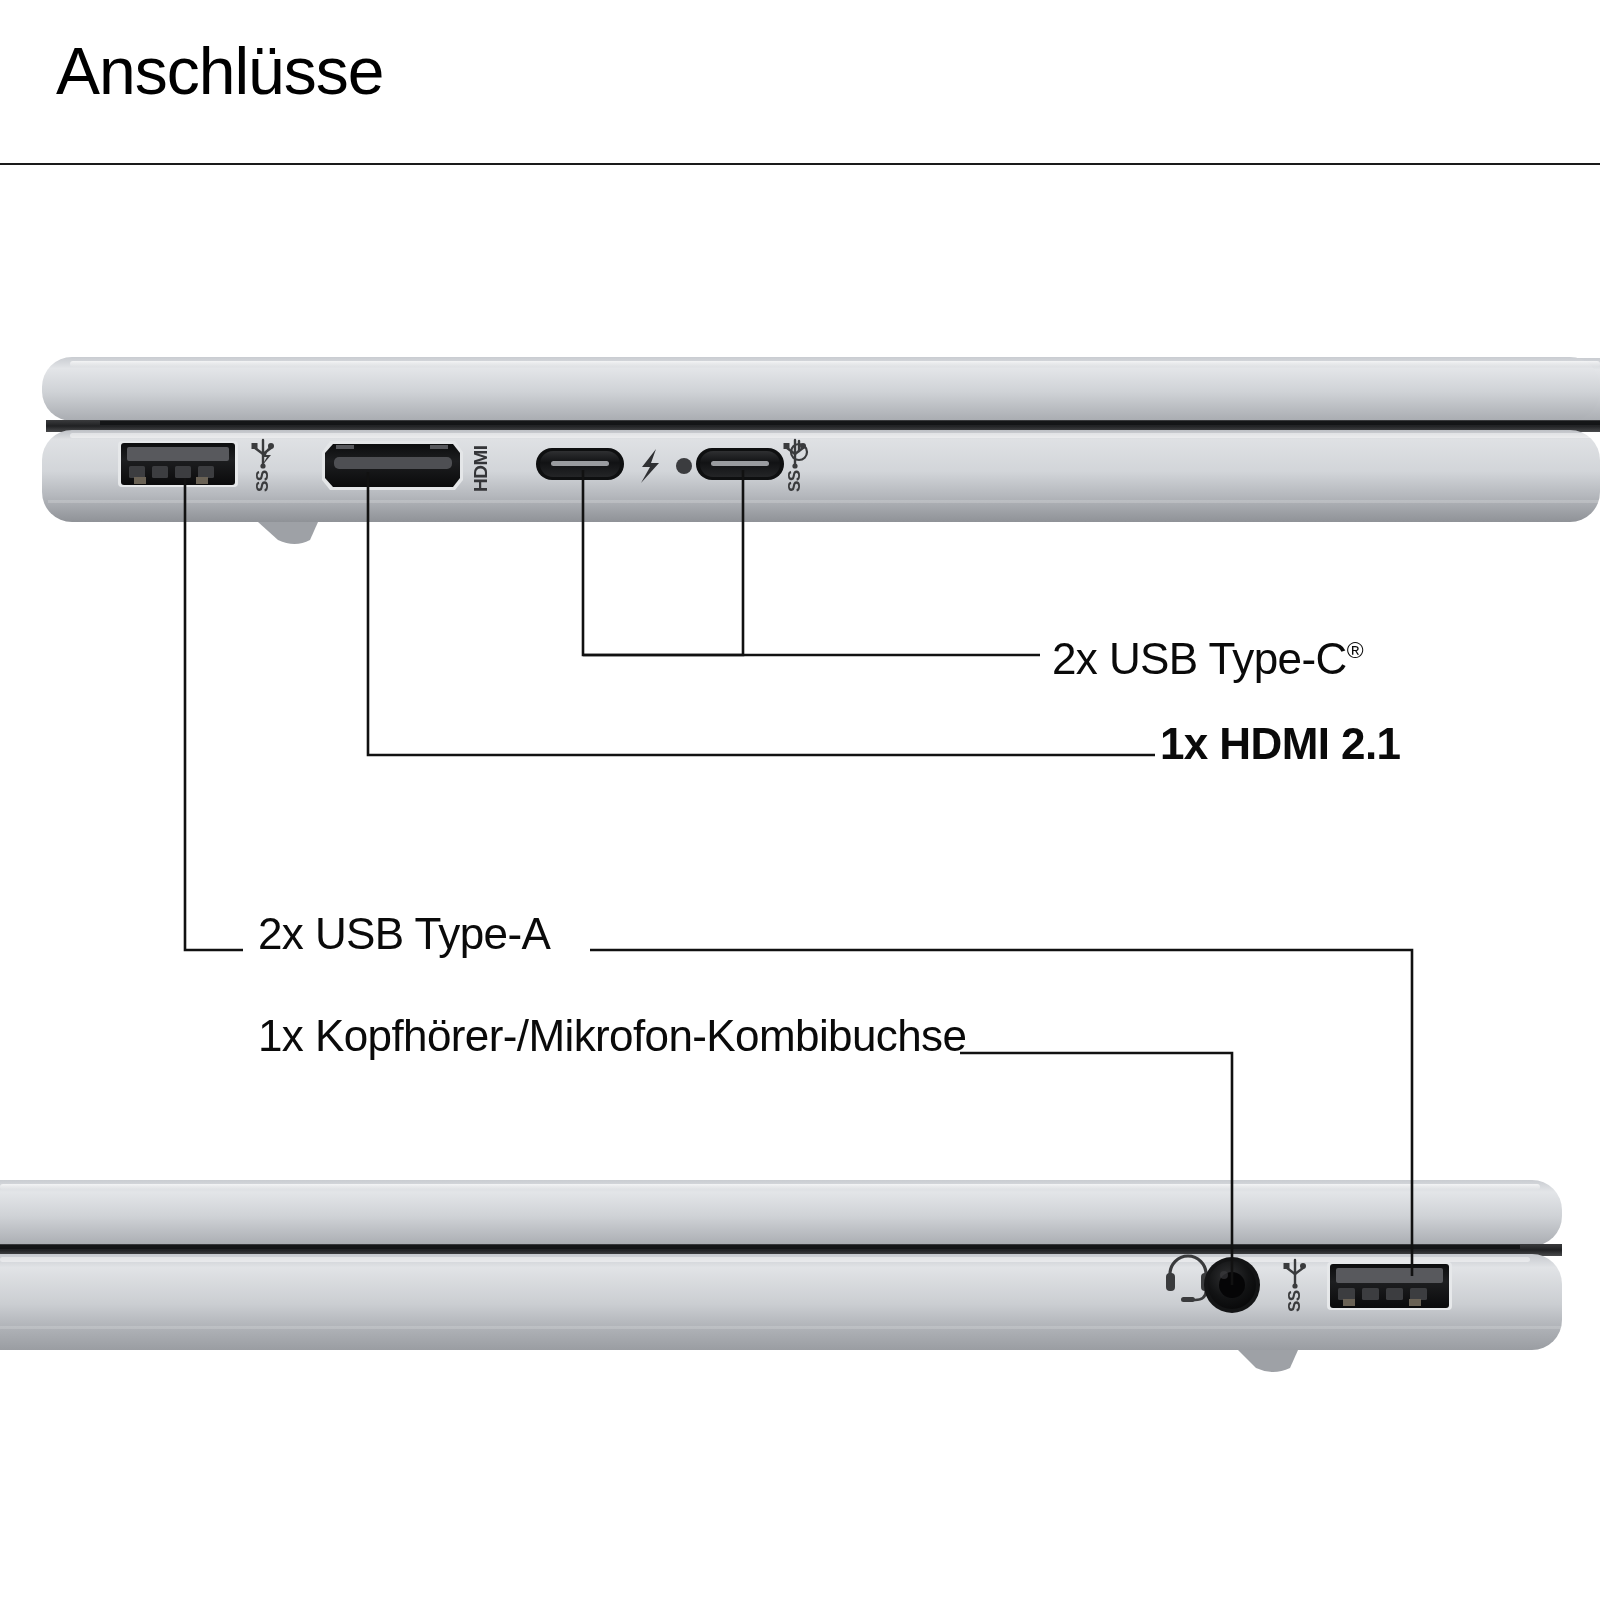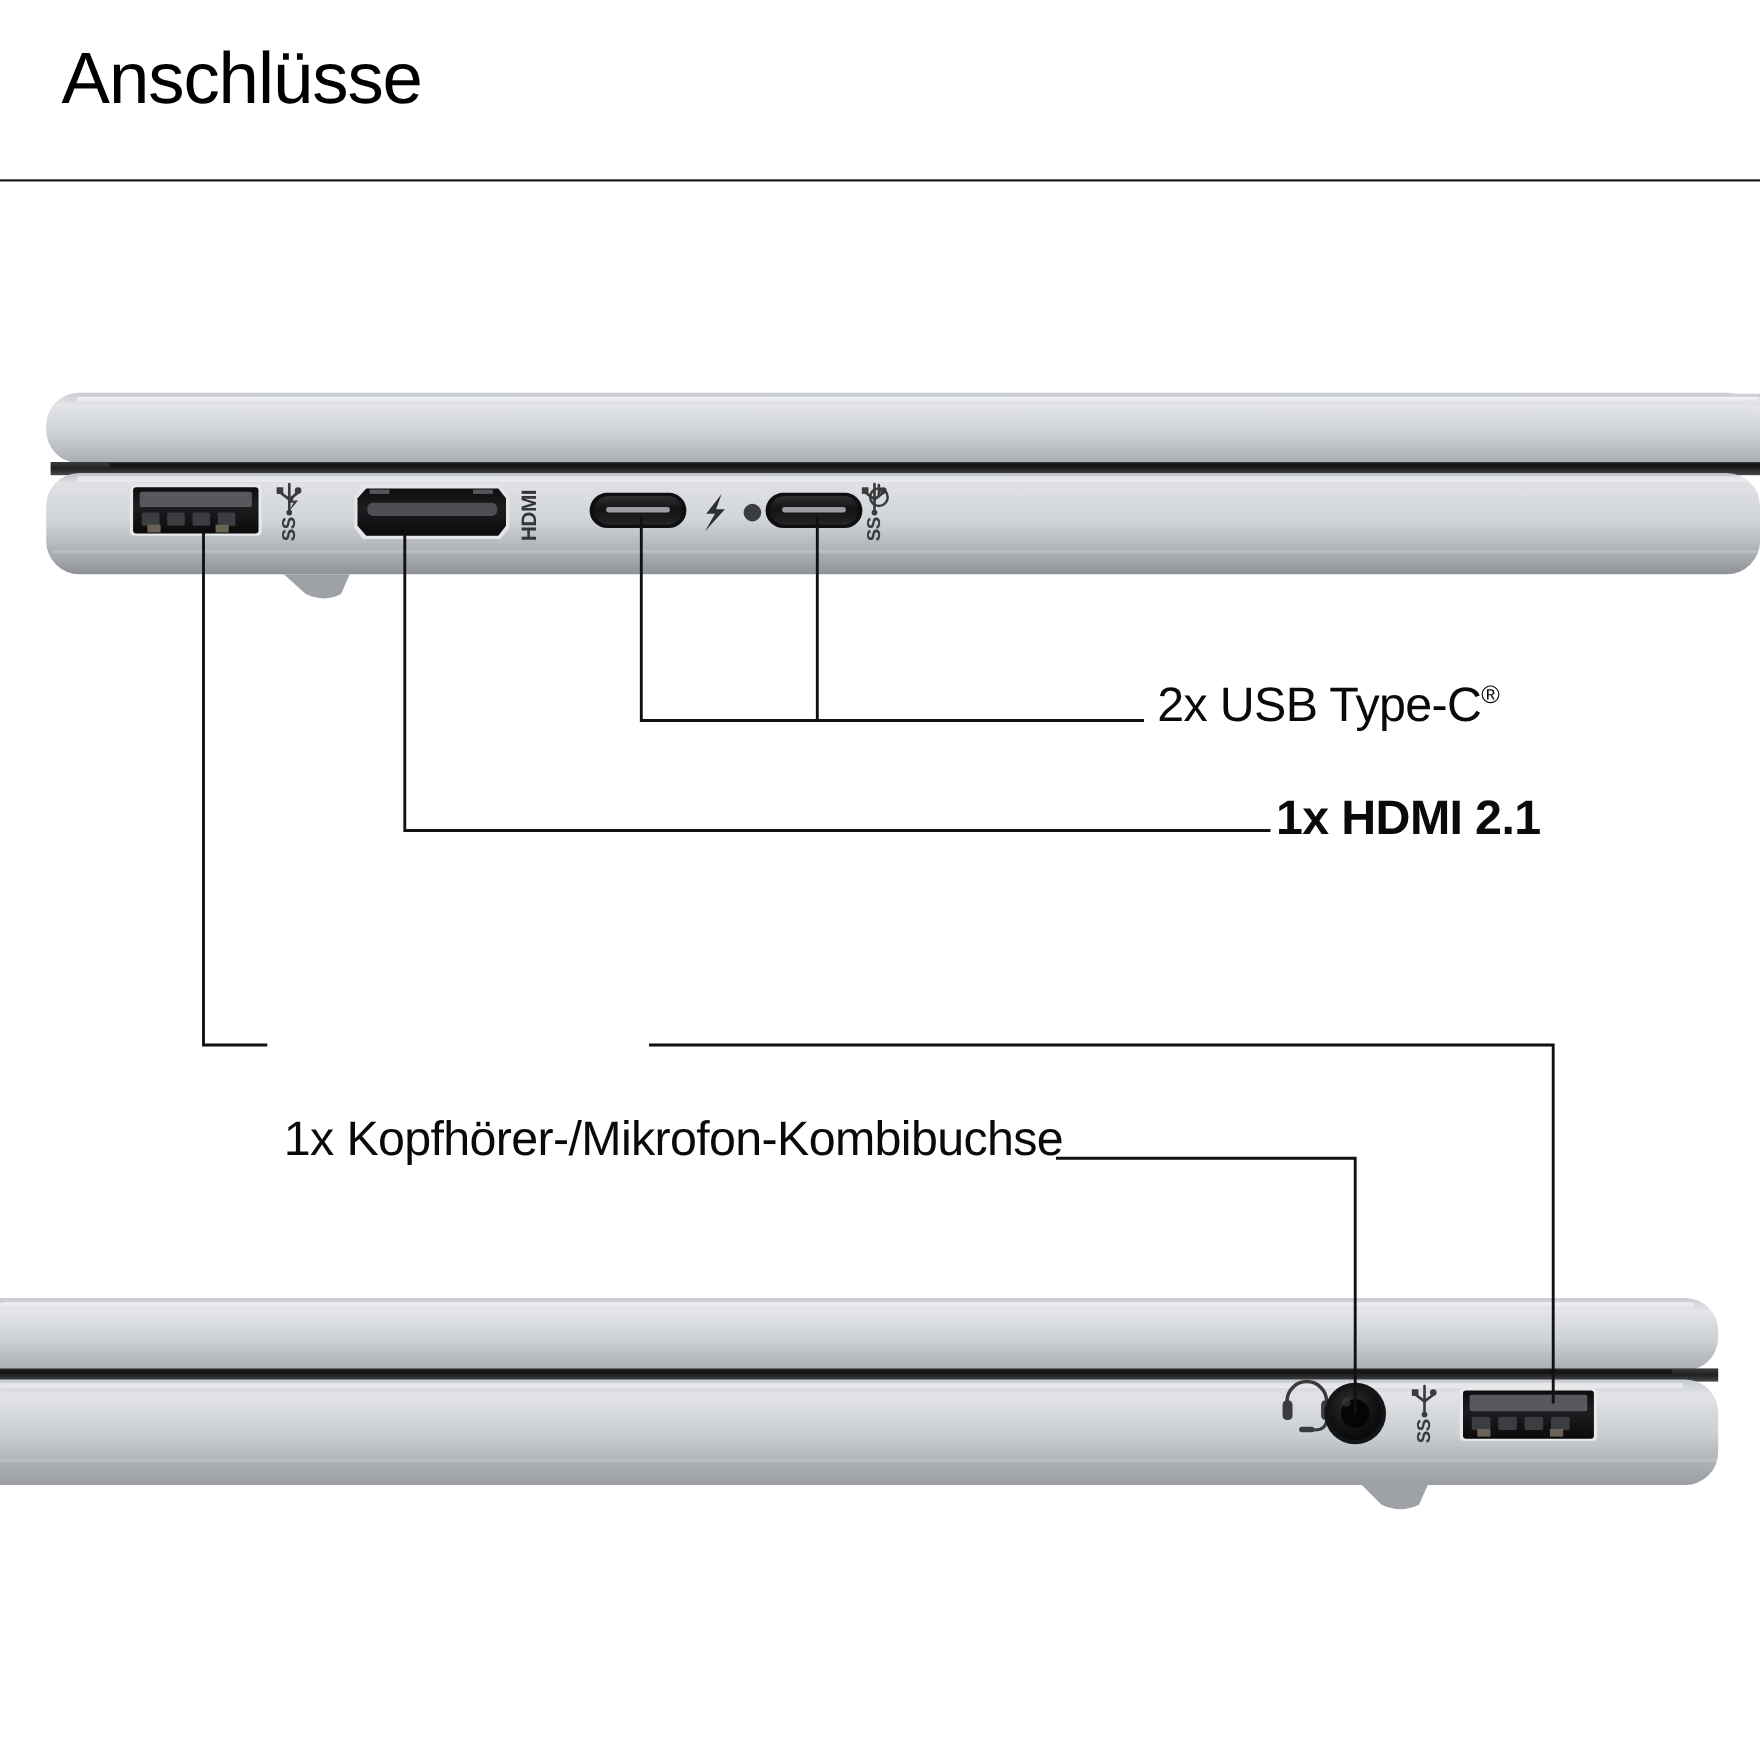--- a/index.html
+++ b/index.html
@@ -42,21 +42,21 @@
 
   
   .callout {
     position:absolute;
     font-size:44px;
     line-height:1.05;
     letter-spacing:-0.6px;
     color:#0a0a0a;
     white-space:nowrap;
   }
-  #label-usbc   { left:1052px; top:618px; }
+  #label-usbc   { left:1052px; top:636px; }
   #label-hdmi   { left:1160px; top:721px;font-weight:bold; }
   #label-usba   { left:258px;  top:911px; }
   #label-audio  { left:258px;  top:1013px; }
   .callout sup {
     font-size:0.52em;
     vertical-align:super;
     line-height:0;
   }
 </style>
 </head>
@@ -280,16 +280,17 @@
       <path d="M960,1053 L1232,1053 L1232,1285"></path>
     </g>
   </svg>
 
   <div class="callout" id="label-usbc">
     <span>2x USB Type-C</span><sup>®</sup>
   </div>
 
   <div class="callout" id="label-hdmi">1x HDMI 2.1</div>
 
+  <div class="callout" id="label-usba">2x USB Type-A</div>
 
   <div class="callout" id="label-audio">1x Kopfhörer-/Mikrofon-Kombibuchse</div>
 
 </div>
 
 </body></html>

